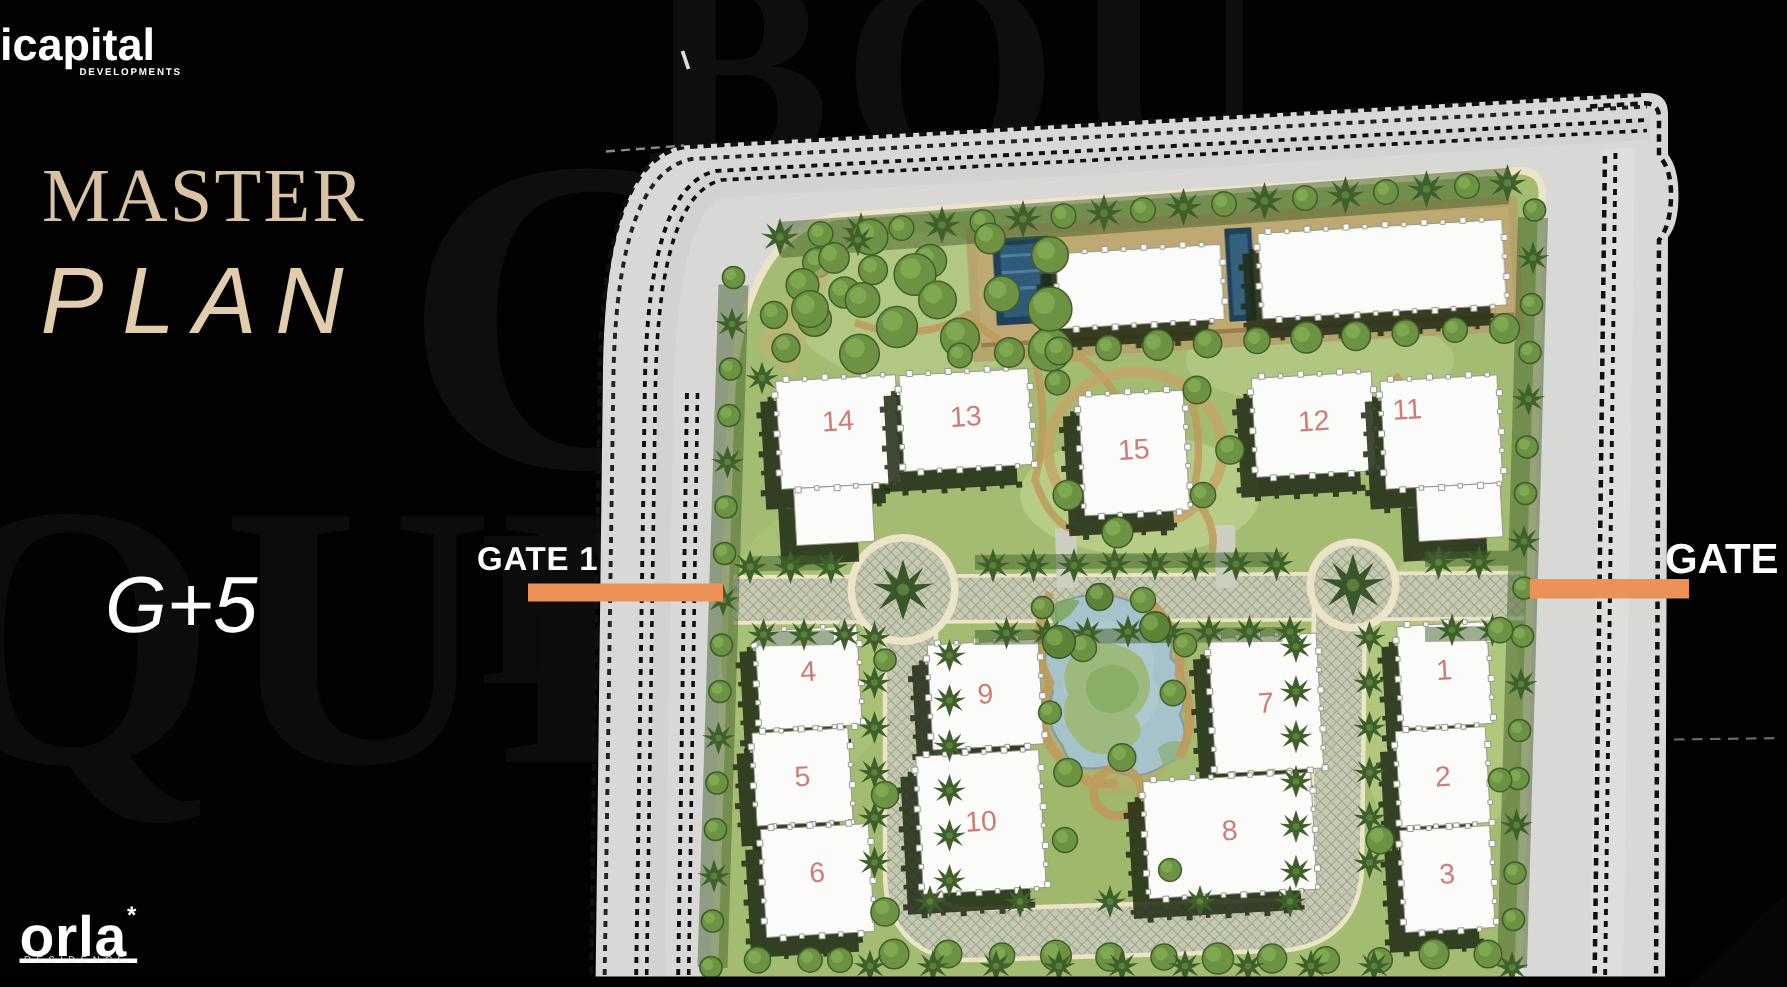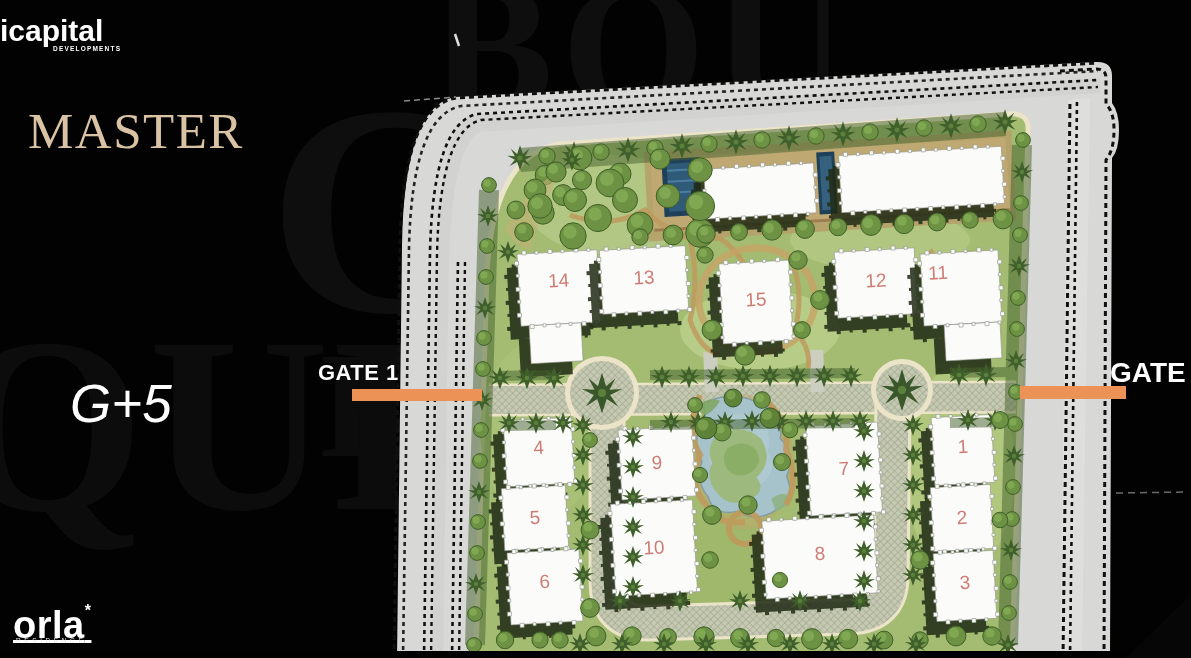--- a/index.html
+++ b/index.html
@@ -10,20 +10,21 @@
 <div class="wm" style="left:430px;top:-45px;font-size:185px;letter-spacing:8px;color:#0e0e0e;">BOU</div>
 <div class="wm" style="left:268px;top:60px;font-size:300px;color:#0e0e0e;">G</div>
 <div class="wm" style="left:-50px;top:300px;font-size:250px;letter-spacing:4px;color:#0c0c0c;">QUE</div>
 <div class="wm" style="left:320px;top:330px;font-size:150px;color:#0c0c0c;">E</div>
 
 <div style="position:absolute;left:0px;top:14px;color:#fff;font-family:Liberation Sans, sans-serif;font-size:30px;font-weight:600;">icapital</div>
 <div style="position:absolute;left:53px;top:45px;color:#fff;font-size:6.5px;letter-spacing:1.2px;font-weight:700;">DEVELOPMENTS</div>
 
 <div style="position:absolute;left:28px;top:102px;color:#d9c3a4;font-family:'Liberation Serif',serif;font-size:51px;letter-spacing:1.5px;">MASTER</div>
 
+<div style="position:absolute;left:27px;top:165px;color:#e2ccae;font-size:63px;font-style:italic;letter-spacing:12.5px;">PLAN</div>
 
 
 <div style="position:absolute;left:70px;top:373px;color:#fff;font-size:53px;font-style:italic;">G+5</div>
 
 
 <div style="position:absolute;left:13px;top:602px;color:#fff;font-size:38px;font-weight:700;letter-spacing:0.5px;text-decoration:underline;">orla<span style="font-size:16px;vertical-align:22px;">*</span></div>
 <div style="position:absolute;left:16px;top:637px;color:#e6e6e6;font-size:6.5px;letter-spacing:3.6px;">RESIDENCE</div>
 <svg width="1191" height="658" viewBox="0 0 1191 658" style="position:absolute;left:0;top:0;">
 <defs>
 <pattern id="hatch" width="5" height="5" patternUnits="userSpaceOnUse" patternTransform="rotate(45)">

